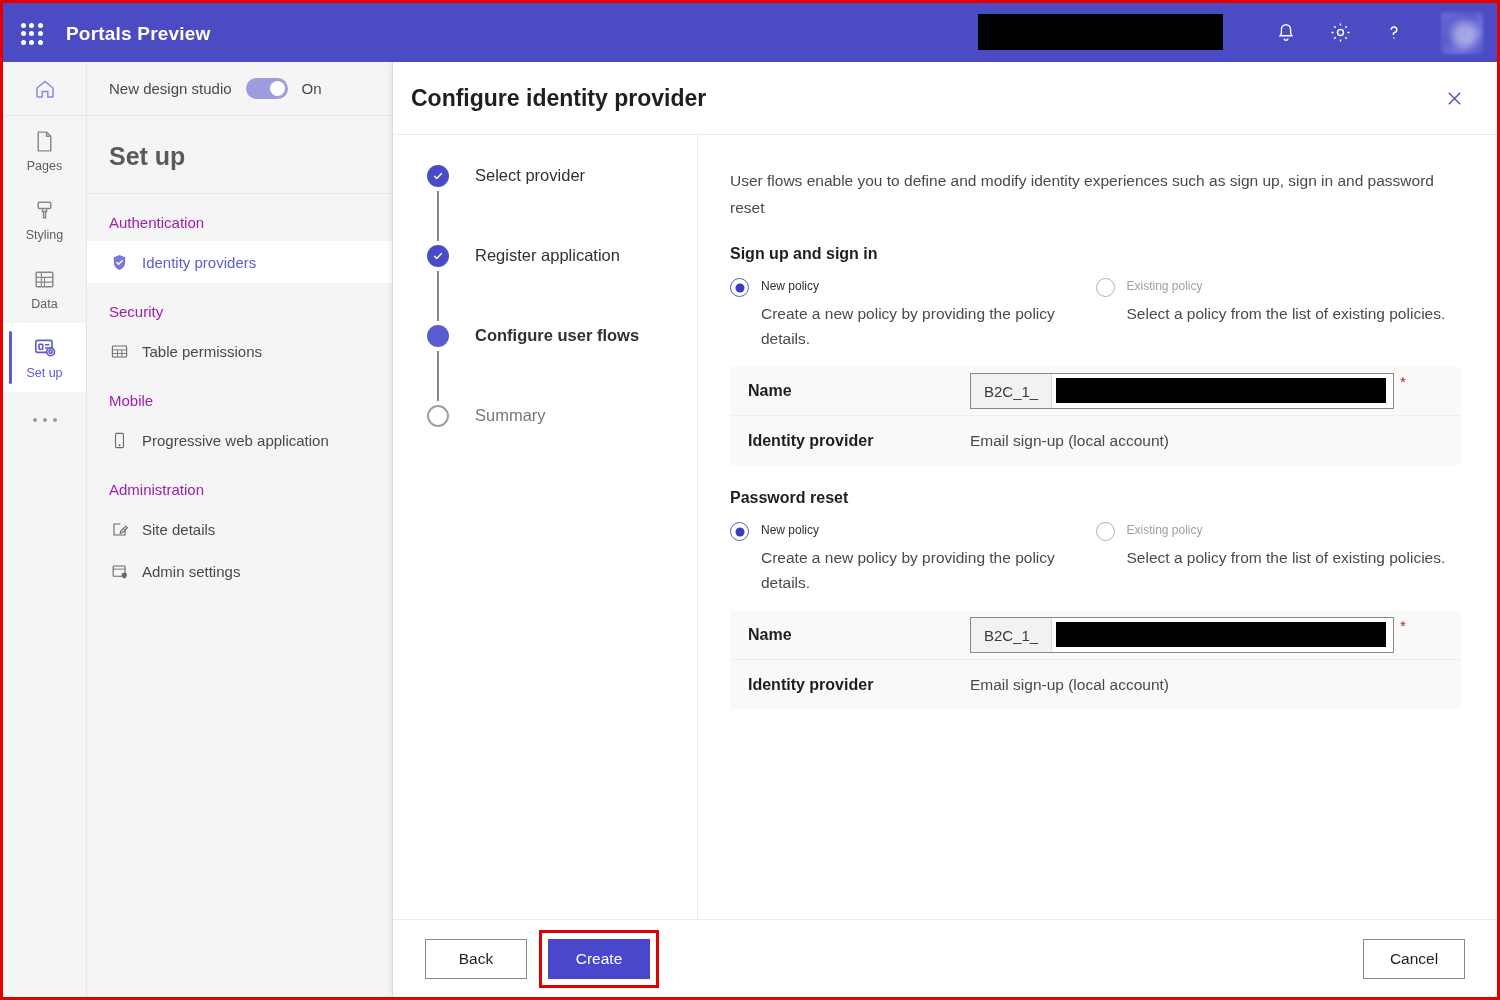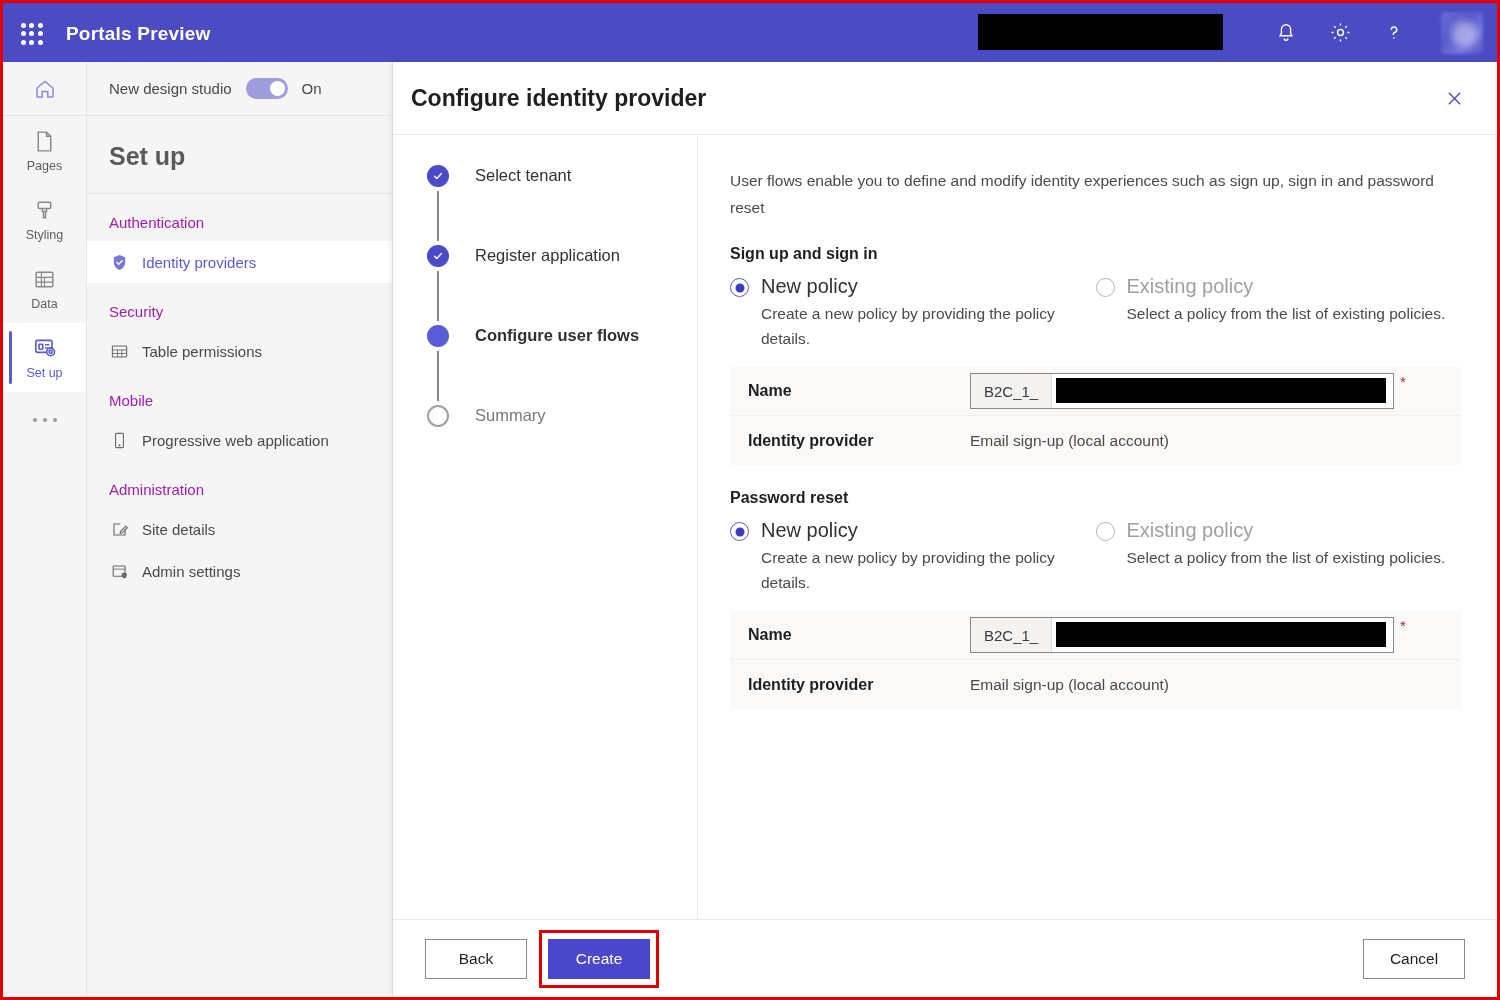--- a/index.html
+++ b/index.html
@@ -153,21 +153,21 @@
   .radio-col { width: 50%; display: flex; gap: 12px; }
   .radio {
     width: 19px; height: 19px; border-radius: 50%; flex: none; margin-top: 2px;
     border: 1.6px solid #5b5bd6; background: #fff; position: relative; cursor: pointer;
   }
   .radio.on::after {
     content: ""; position: absolute; left: 50%; top: 50%; transform: translate(-50%,-50%);
     width: 9px; height: 9px; border-radius: 50%; background: #3b3bc4;
   }
   .radio.off { border-color: #b5b3b1; }
-  .r-ttl { font-size: 20px; color: #323130; line-height: 20px; }
+  .r-ttl { font-size: 12px; color: #323130; line-height: 20px; }
   .r-ttl.dim { color: #a19f9d; }
   .r-desc { font-size: 15.5px; color: #4c4a48; line-height: 25px; margin-top: 5px; max-width: 330px; }
 
   .card { margin-top: 16px; background: #faf9f8; }
   .card-row { display: flex; align-items: center; padding: 0 0 0 18px; min-height: 49px; }
   .card-row.divider { border-bottom: 1px solid #efeeed; }
   .card-lbl { width: 222px; font-size: 16px; font-weight: bold; color: #201f1e; flex: none; }
   .card-val { font-size: 15.5px; color: #4c4a48; }
   .namefield { display: flex; align-items: center; }
   .ipt {
@@ -362,30 +362,30 @@
       <div class="dlg-close">
         <svg width="21" height="21" viewBox="0 0 24 24" fill="none" stroke="#4a49a8" stroke-width="1.5">
           <path d="M5.5 5.5l13 13M18.5 5.5l-13 13"></path>
         </svg>
       </div>
     </div>
 
     <div class="dlg-body">
 
       <div class="steps">
-
         <div class="step">
           <div class="step-dot done">
             <svg width="12" height="12" viewBox="0 0 24 24" fill="none" stroke="#fff" stroke-width="2.6" stroke-linecap="round" stroke-linejoin="round">
                 <path d="M5 12.5l4.5 4.5L19 7"></path>
               </svg>
           </div>
           <div class="step-line"></div>
-          <div class="step-label">Select tenant</div>
-        </div>
+          <div class="step-label">Select provider</div>
+        </div>
+
 
         <div class="step">
           <div class="step-dot done">
             <svg width="12" height="12" viewBox="0 0 24 24" fill="none" stroke="#fff" stroke-width="2.6" stroke-linecap="round" stroke-linejoin="round">
                 <path d="M5 12.5l4.5 4.5L19 7"></path>
               </svg>
           </div>
           <div class="step-line"></div>
           <div class="step-label">Register application</div>
         </div>

